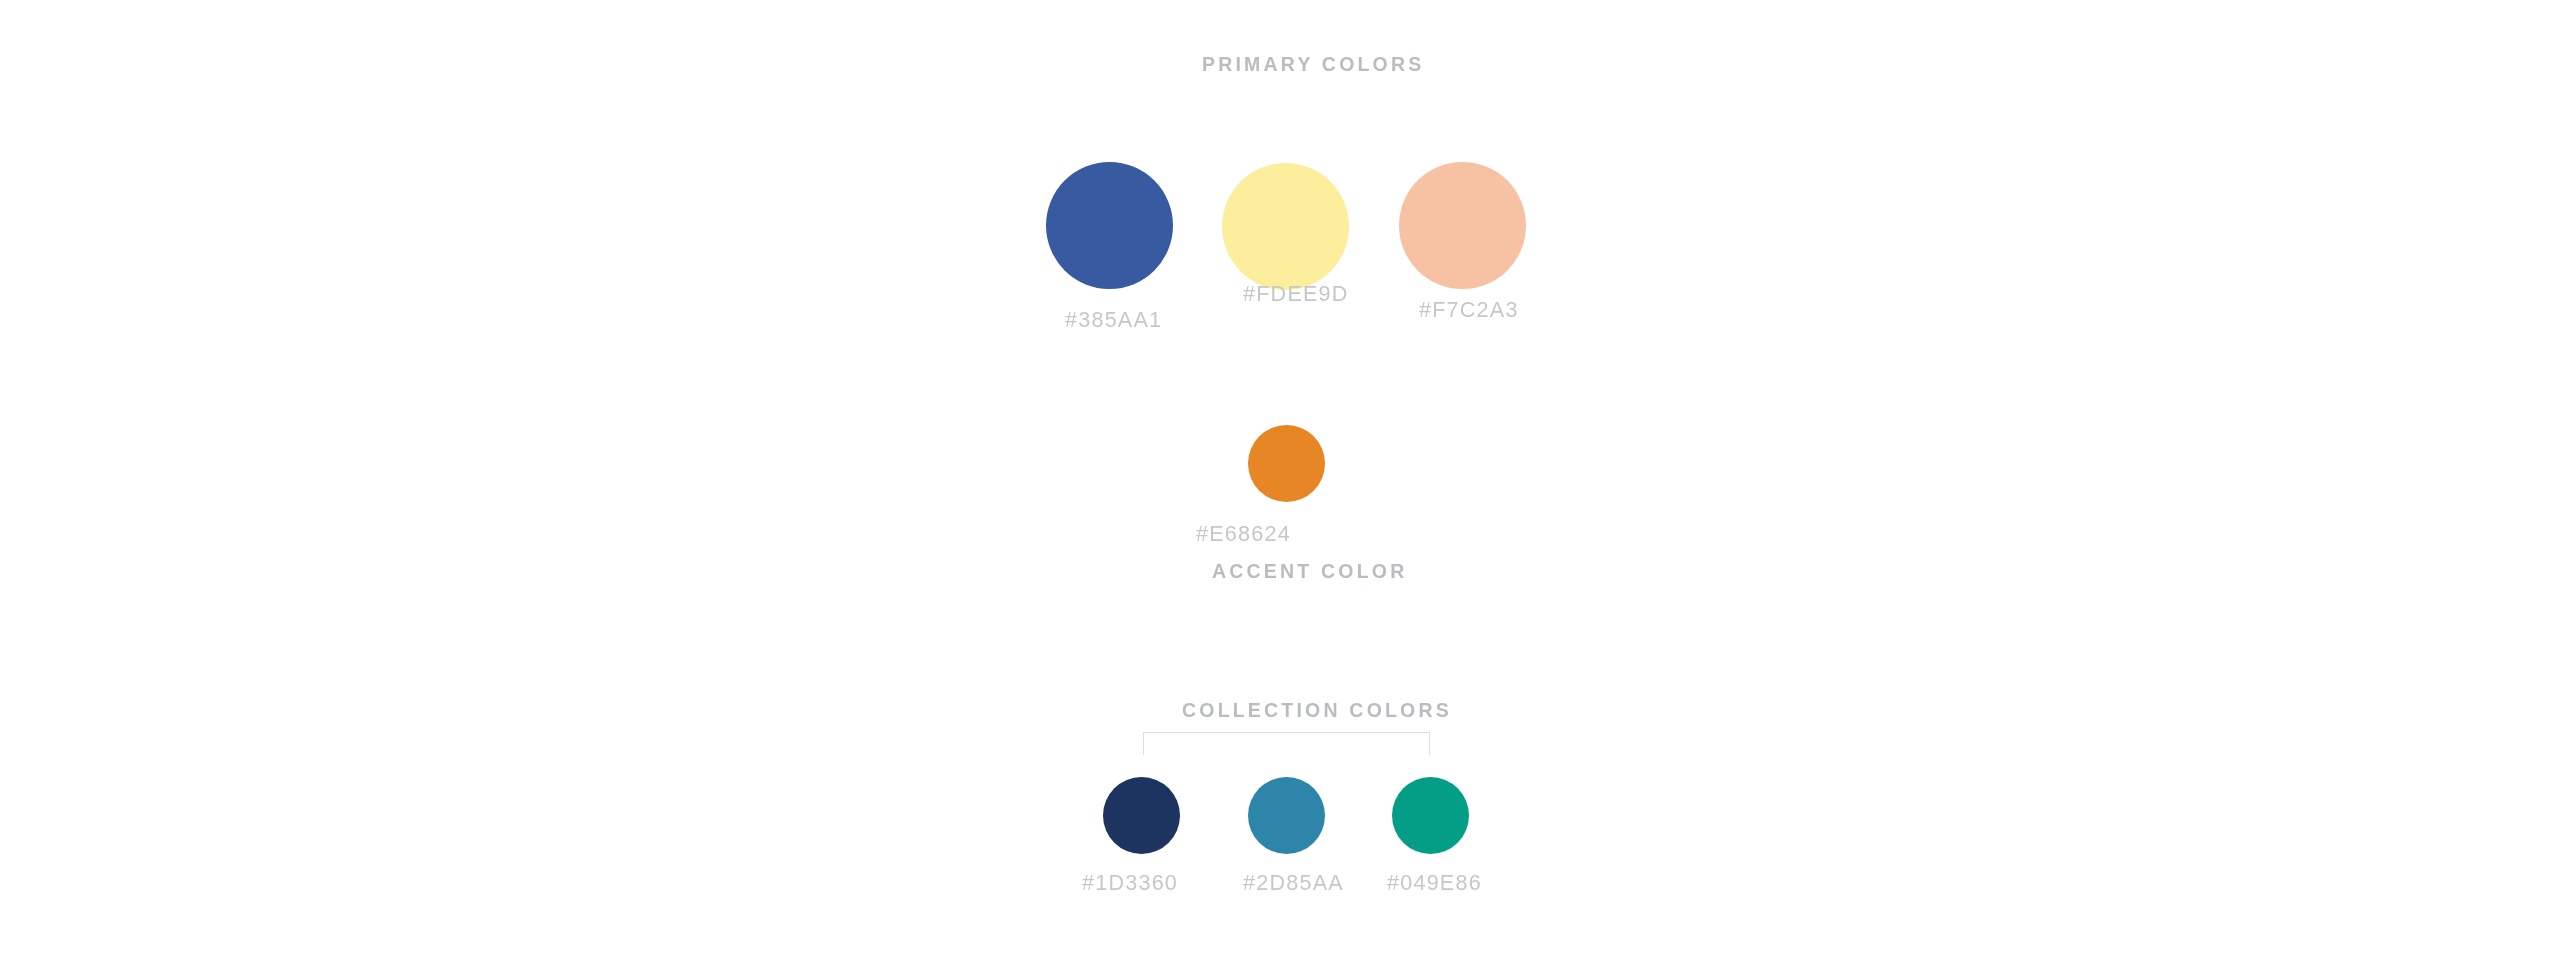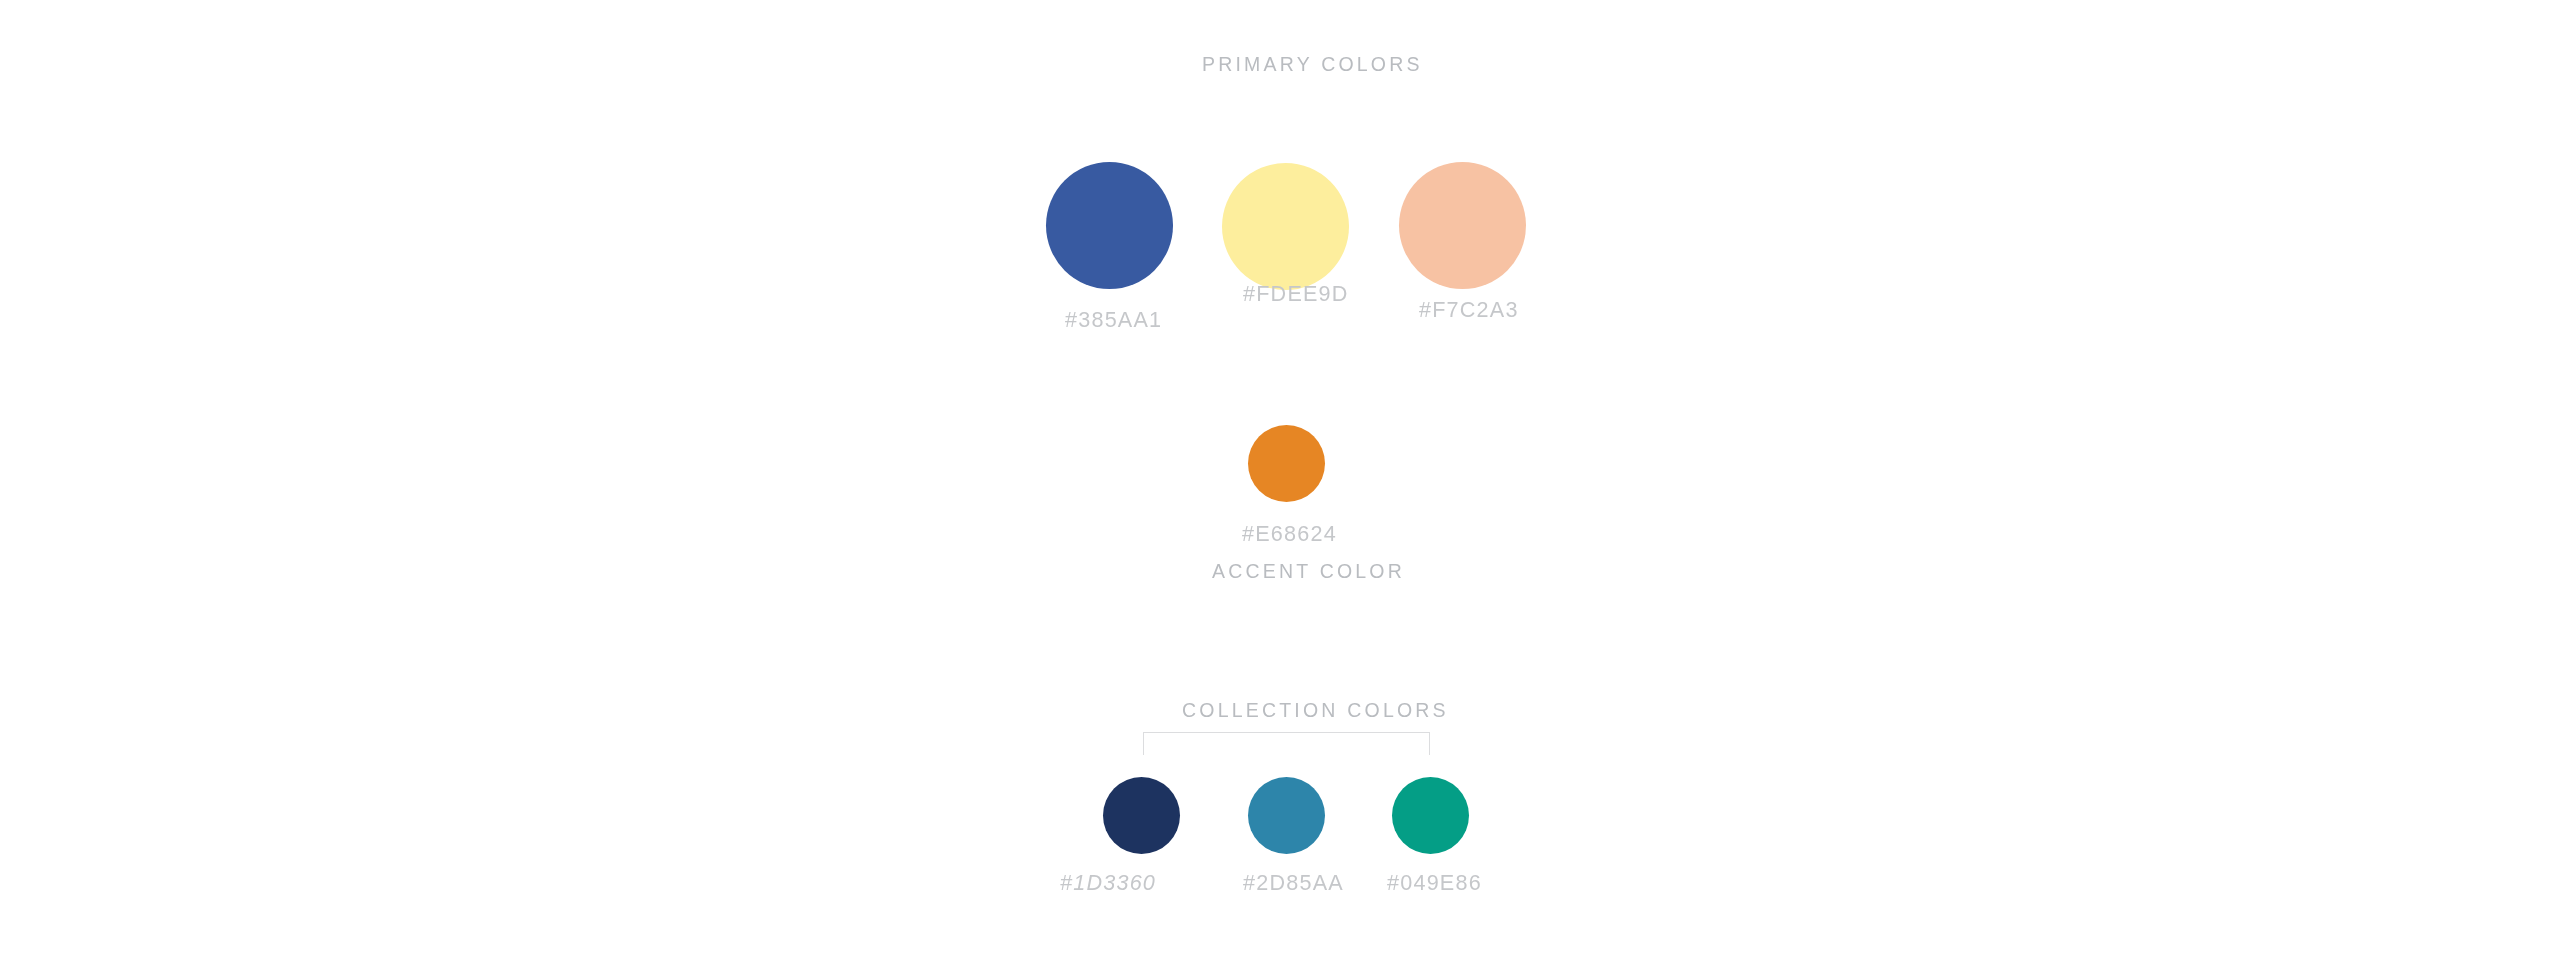--- a/index.html
+++ b/index.html
@@ -21,21 +21,21 @@
     inset: 0;
     background: #ffffff;
   }
 
   
   .section-heading {
     position: absolute;
     font-size: 19.5px;
     letter-spacing: 3.2px;
     color: #b9bcc0;
-    font-weight: 400;
+    font-weight: 700;
     white-space: nowrap;
     text-transform: uppercase;
   }
 
   
   .hex-label {
     position: absolute;
     font-size: 21.6px;
     letter-spacing: 1.2px;
     color: #c5c7ca;
@@ -70,30 +70,30 @@
   <div class="swatch swatch-lg" style="left:1046px; top:162px; background:#385AA1;"></div>
   <div class="hex-label" style="left:1065px; top:307px;text-align:center;">#385AA1</div>
 
   <div class="swatch swatch-lg" style="left:1222px; top:163px; background:#FDEE9D;"></div>
   <div class="hex-label" style="left:1243px; top:281px;">#FDEE9D</div>
 
   <div class="swatch swatch-lg" style="left:1399px; top:162px; background:#F7C2A3;"></div>
   <div class="hex-label" style="left:1419px; top:297px;text-align:right;">#F7C2A3</div>
 
   <div class="swatch swatch-sm" style="left:1248px; top:425px; background:#E68624;"></div>
-  <div class="hex-label" style="left:1242px; top:521px;">#E68624</div>
+  <div class="hex-label" style="left:1196px; top:521px;">#E68624</div>
 
   <div class="section-heading" style="left:1212px; top:560px;">ACCENT COLOR</div>
 
   <div class="section-heading" style="left:1182px; top:699px;">COLLECTION COLORS</div>
 
   <div class="bracket-frame" style="left:1143px; top:732px; width:287px; height:23px;"></div>
 
   <div class="swatch swatch-sm" style="left:1103px; top:777px; background:#1D3360;"></div>
-  <div class="hex-label" style="left:1060px; top:870px;font-style:italic;">#1D3360</div>
+  <div class="hex-label" style="left:1082px; top:870px;">#1D3360</div>
 
   <div class="swatch swatch-sm" style="left:1248px; top:777px; background:#2D85AA;"></div>
   <div class="hex-label" style="left:1243px; top:870px;">#2D85AA</div>
 
   <div class="swatch swatch-sm" style="left:1392px; top:777px; background:#049E86;"></div>
   <div class="hex-label" style="left:1387px; top:870px;">#049E86</div>
 
 </div>
 
 

